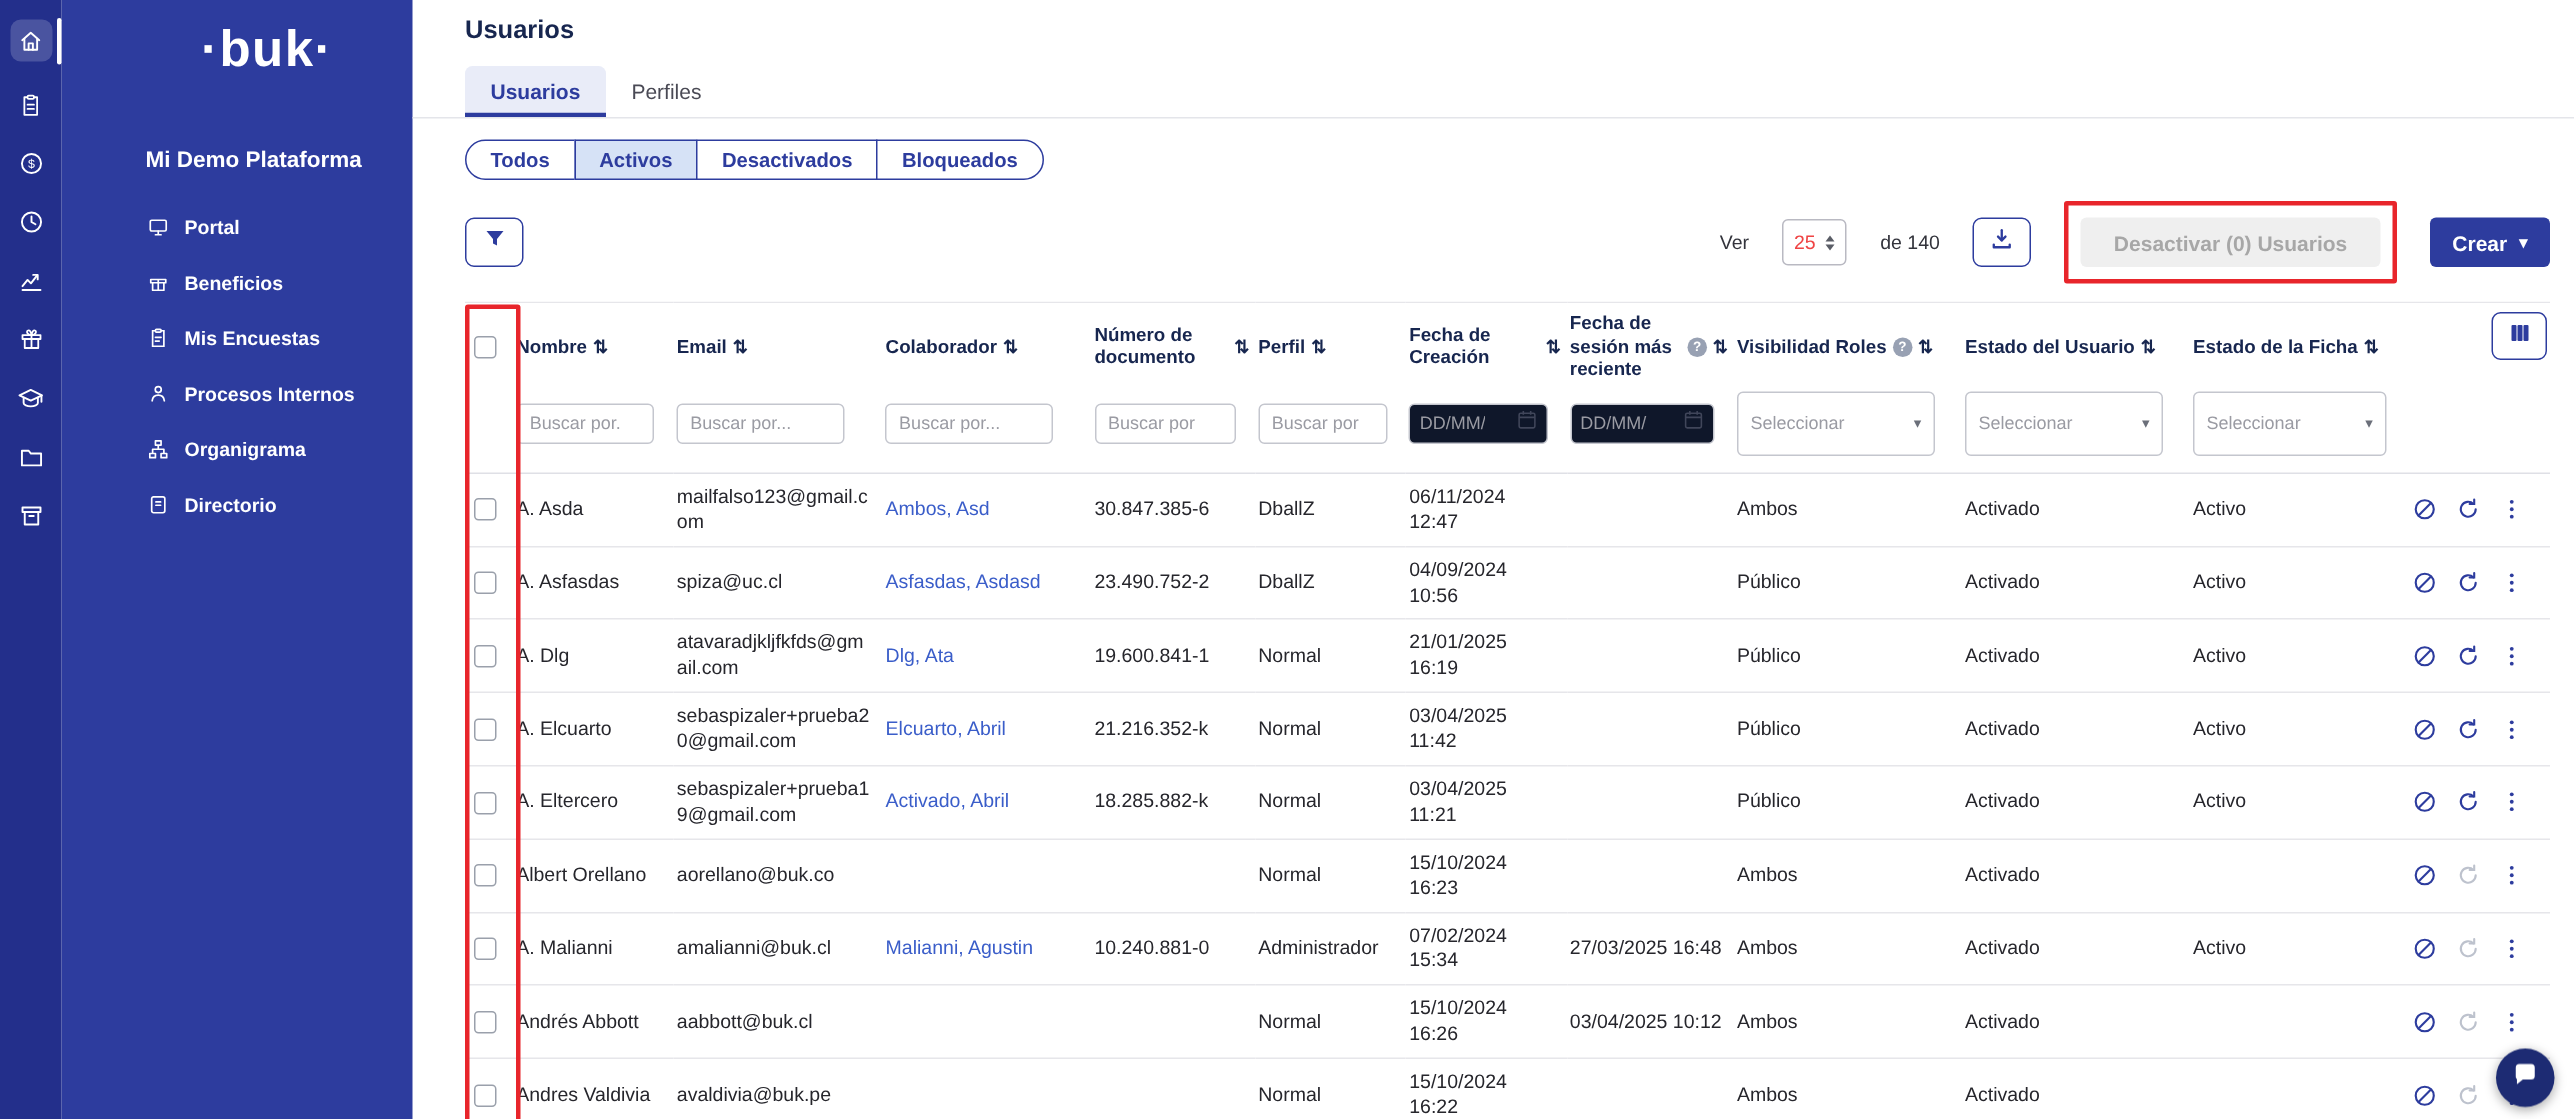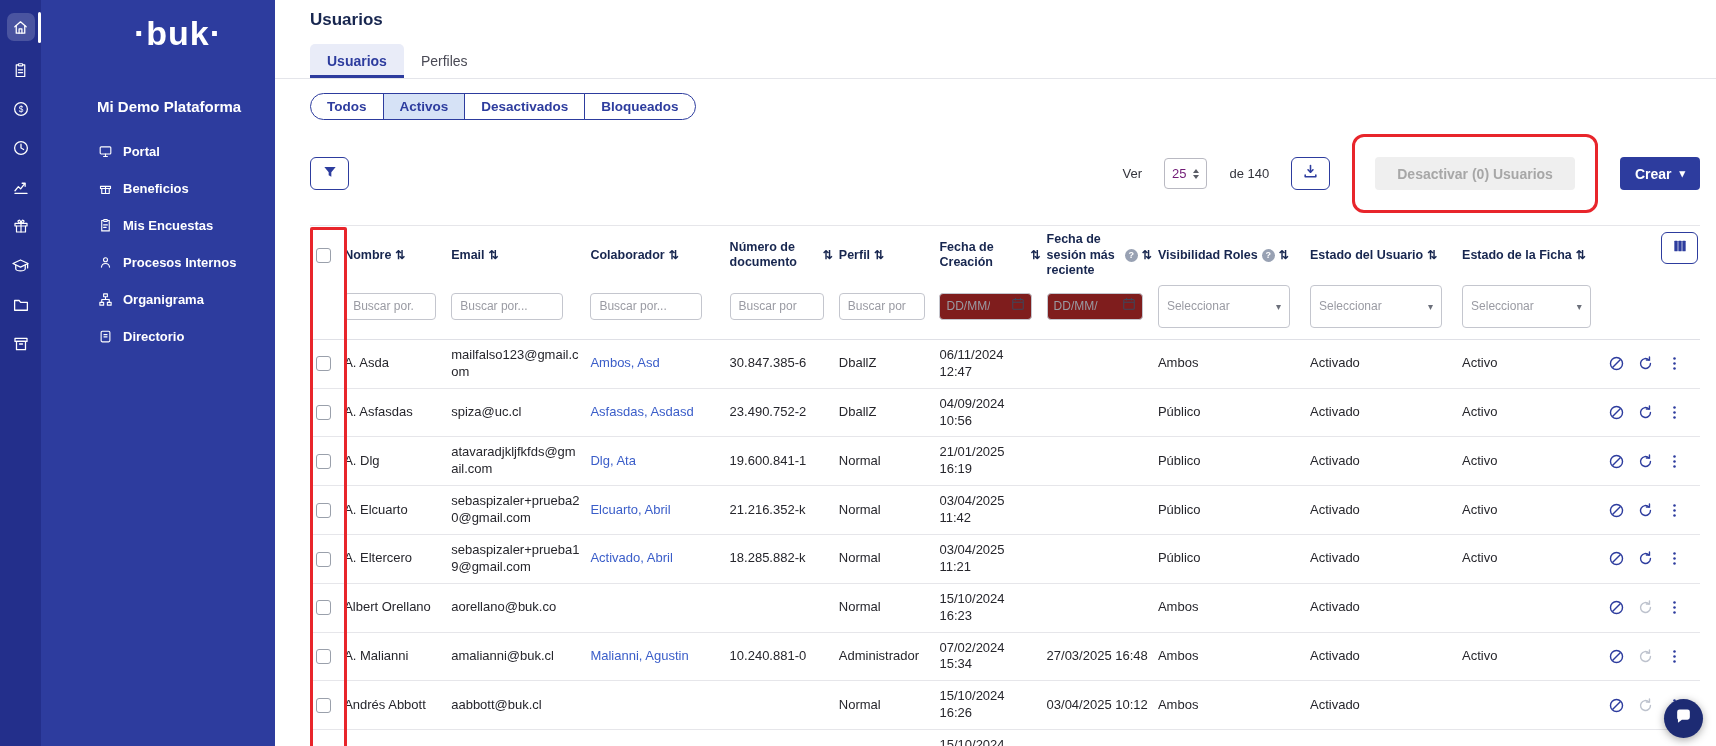--- a/index.html
+++ b/index.html
@@ -41,46 +41,46 @@
   .pill:last-child{border-radius:0 16px 16px 0;}
   .pill.active{background:#d6e2f6;}
 
   .toolbar{display:flex;justify-content:space-between;align-items:center;margin:14px 16px 0 35px;}
   .icon-btn{width:37px;height:31px;border:1.5px solid #2d3c9e;border-radius:6px;background:#fff;
     display:flex;align-items:center;justify-content:center;cursor:pointer;}
   .toolbar-right{display:flex;align-items:center;gap:22px;}
   .tb-text{font-size:13px;color:#33343c;}
   .pagesize{display:inline-flex;align-items:center;border:1px solid #b9b9c2;border-radius:4px;
     height:29px;padding:0 7px;cursor:pointer;background:#fff;}
-  .pagesize .val{font-size:13px;color:#701a75;}
+  .pagesize .val{font-size:13px;color:#ef4444;}
   .spin{display:inline-flex;flex-direction:column;gap:2px;margin-left:7px;}
   .tri-up{width:0;height:0;border-left:3.5px solid transparent;border-right:3.5px solid transparent;border-bottom:4.5px solid #5a5d66;}
   .tri-down{width:0;height:0;border-left:3.5px solid transparent;border-right:3.5px solid transparent;border-top:4.5px solid #5a5d66;}
-  .red-wrap{border:3px solid #e8252b;padding:20px;display:inline-block;border-radius:12px;}
+  .red-wrap{border:3px solid #e8252b;padding:8px;display:inline-block;border-radius:2px;}
   .btn-disabled{background:#efefef;color:#a7a7a7;border:none;border-radius:4px;height:33px;
     padding:0 22px;font-size:14px;font-weight:600;font-family:inherit;cursor:default;}
   .btn-primary{background:#2d3c9e;color:#fff;border:none;border-radius:4px;height:33px;
     padding:0 15px;font-size:14px;font-weight:700;font-family:inherit;cursor:pointer;
     display:inline-flex;align-items:center;gap:8px;}
 
   
   .table-wrap{position:relative;margin:12px 16px 0 35px;height:556px;overflow:hidden;}
   table{width:100%;border-collapse:collapse;table-layout:fixed;border-top:1px solid #e6e6ea;}
   th{font-size:12.5px;font-weight:700;color:#17264f;text-align:left;vertical-align:middle;
     padding:6px 4px 4px 2px;line-height:1.25;}
   .th-inner{display:flex;align-items:center;gap:4px;}
   .sort{color:#17264f;font-size:12px;cursor:pointer;flex-shrink:0;}
   .info{width:13px;height:13px;border-radius:50%;background:#98a1b3;color:#fff;font-size:9px;font-weight:700;
     display:inline-flex;align-items:center;justify-content:center;cursor:pointer;flex-shrink:0;}
   #filter-row td{padding:2px 8px 11px 2px;border-bottom:1px solid #dfe0e6;}
   .f-input{width:95%;max-width:112px;height:27px;border:1px solid #c4c6ce;border-radius:4px;
     padding:0 8px;font-size:12px;color:#333;box-sizing:border-box;font-family:inherit;background:#fff;}
   .f-input::placeholder{color:#9a9ba3;}
   .f-date{display:inline-flex;align-items:center;justify-content:space-between;width:95%;max-width:100px;
-    height:27px;border:1px solid #c4c6ce;border-radius:4px;padding:0 6px;box-sizing:border-box;background:#7f1d1d;cursor:pointer;}
+    height:27px;border:1px solid #c4c6ce;border-radius:4px;padding:0 6px;box-sizing:border-box;background:#0f172a;cursor:pointer;}
   .f-select{display:inline-flex;align-items:center;justify-content:space-between;width:95%;max-width:132px;
     height:43px;border:1px solid #c4c6ce;border-radius:4px;padding:0 8px;box-sizing:border-box;background:#fff;cursor:pointer;}
   .ph{font-size:12px;color:#9a9ba3;white-space:nowrap;overflow:hidden;}
   .caret{color:#6b6f7a;font-size:10px;margin-left:4px;}
   tbody tr{height:46px;}
   tbody td{font-size:13px;color:#26262c;padding:7px 8px 7px 2px;border-bottom:1px solid #e6e6ea;
     vertical-align:middle;line-height:1.3;overflow-wrap:break-word;}
   td.email-cell{word-break:break-all;}
   td.cb-col,th.cb-col{padding-left:6px;}
   a.link{color:#3a5dc9;text-decoration:none;cursor:pointer;}

